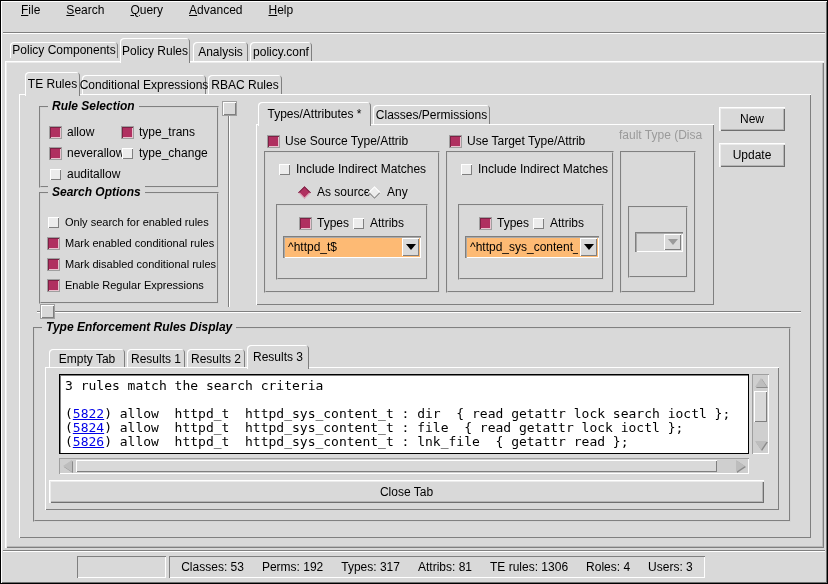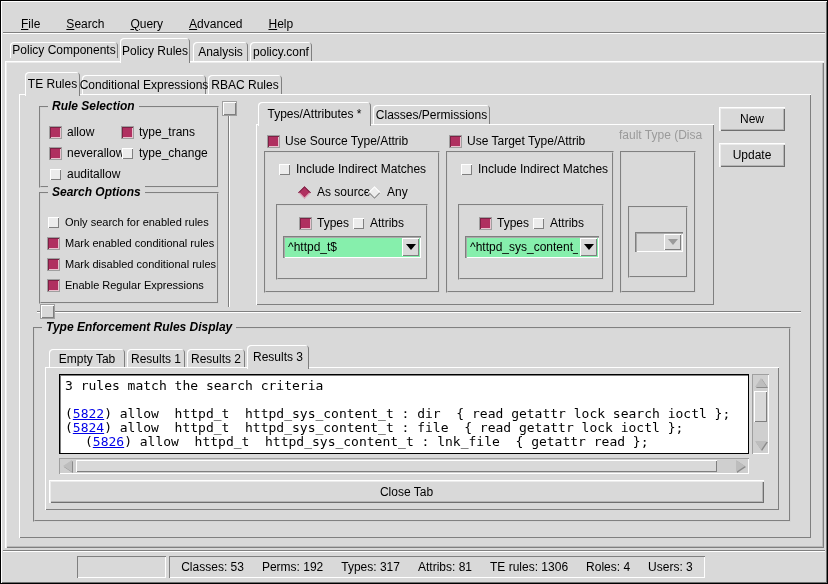--- a/index.html
+++ b/index.html
@@ -12,21 +12,21 @@
   .window {
     position:absolute; inset:0; border:1px solid #000;
     box-shadow: inset 1px 1px 0 #ffffff, inset -1px -1px 0 #6f6f6f;
     background:#d9d9d9;
   }
   
   .raised   { box-shadow: inset 1px 1px 0 #ffffff, inset -1px -1px 0 #7f7f7f; }
   .raised2  { box-shadow: inset 1px 1px 0 #ffffff, inset 2px 2px 0 #ececec, inset -1px -1px 0 #7f7f7f, inset -2px -2px 0 #b9b9b9; }
 
   
-  .menubar { position:absolute; left:2px; top:2px; right:2px; height:28px; display:flex; align-items:flex-end; gap:26px; padding-left:18px; }
+  .menubar { position:absolute; left:2px; top:2px; right:2px; height:28px; display:flex; align-items:flex-start; gap:26px; padding-left:18px; }
   .menu-item { display:inline-block; cursor:default; }
   .menu-item::first-letter { text-decoration:underline; }
   .menu-sep { position:absolute; left:2px; right:2px; top:31px; height:2px;
     border-top:1px solid #7f7f7f; border-bottom:1px solid #ffffff; }
 
   
   .tab {
     position:absolute; background:#d9d9d9; z-index:1;
     border-top-left-radius:4px; border-top-right-radius:4px;
     box-shadow: inset 1px 1px 0 #ffffff, inset -1px 0 0 #7f7f7f;
@@ -51,21 +51,21 @@
   .lf { position:absolute; border:2px groove #d4d4d4; }
   .lf > .lf-title { position:absolute; top:-9px; left:7px; background:#d9d9d9;
     padding:0 4px; font-weight:bold; font-style:italic; white-space:nowrap; }
 
   
   .btn { position:absolute; background:#d9d9d9; display:flex; align-items:center; justify-content:center;
     box-shadow: inset 1px 1px 0 #ffffff, inset 2px 2px 0 #ececec, inset -1px -1px 0 #6f6f6f, inset -2px -2px 0 #b5b5b5;
     cursor:default; white-space:nowrap; }
 
   
-  .combo { position:absolute; background:#86efac; display:flex; align-items:center;
+  .combo { position:absolute; background:#fdba74; display:flex; align-items:center;
     box-shadow: inset 1px 1px 0 #7f7f7f, inset 2px 2px 0 #a9a9a9, inset -1px -1px 0 #ffffff; }
   .combo .val { flex:1; padding:0 4px 0 5px; white-space:nowrap; overflow:hidden; }
   .combo .arrowbtn { width:17px; align-self:stretch; background:#d9d9d9; flex:none;
     box-shadow: inset 1px 1px 0 #ffffff, inset -1px -1px 0 #7f7f7f;
     display:flex; align-items:center; justify-content:center; margin:2px; }
   .tri-down { width:0; height:0; border-left:5px solid transparent; border-right:5px solid transparent; border-top:6px solid #000; }
   .combo.disabled { background:#d9d9d9; }
   .combo.disabled .tri-down { border-top-color:#9a9a9a; }
 
   
@@ -297,21 +297,21 @@
       <div class="tab sel" style="left:212px;top:16px;width:62px;height:24px;z-index:3;">
           <span>Results 3</span>
         </div>
 
       <div class="pane raised" style="left:10px;top:38px;width:734px;height:143px;z-index:2;">
 
         <div class="textarea" style="left:14px;top:7px;width:690px;height:80px;">
           <div class="tline" style="top:3px;"><span>3 rules match the search criteria</span></div>
           <div class="tline" style="top:31px;"><span>(</span><a class="rlink">5822</a><span>) allow  httpd_t  httpd_sys_content_t : dir  { read getattr lock search ioctl };</span></div>
           <div class="tline" style="top:45px;"><span>(</span><a class="rlink">5824</a><span>) allow  httpd_t  httpd_sys_content_t : file  { read getattr lock ioctl };</span></div>
-          <div class="tline" style="top:59px;margin-left:20px;"><span>(</span><a class="rlink">5826</a><span>) allow  httpd_t  httpd_sys_content_t : lnk_file  { getattr read };</span></div>
+          <div class="tline" style="top:59px;"><span>(</span><a class="rlink">5826</a><span>) allow  httpd_t  httpd_sys_content_t : lnk_file  { getattr read };</span></div>
         </div>
 
         <div class="sb" style="left:707px;top:7px;width:17px;height:80px;">
           <div class="btnbox" style="left:1px;top:1px;">
               <span class="t-up"></span>
             </div>
           <div class="thumb" style="left:2px;top:17px;width:13px;height:31px;"></div>
           <div class="btnbox" style="left:1px;top:64px;">
               <span class="t-dn"></span>
             </div>

